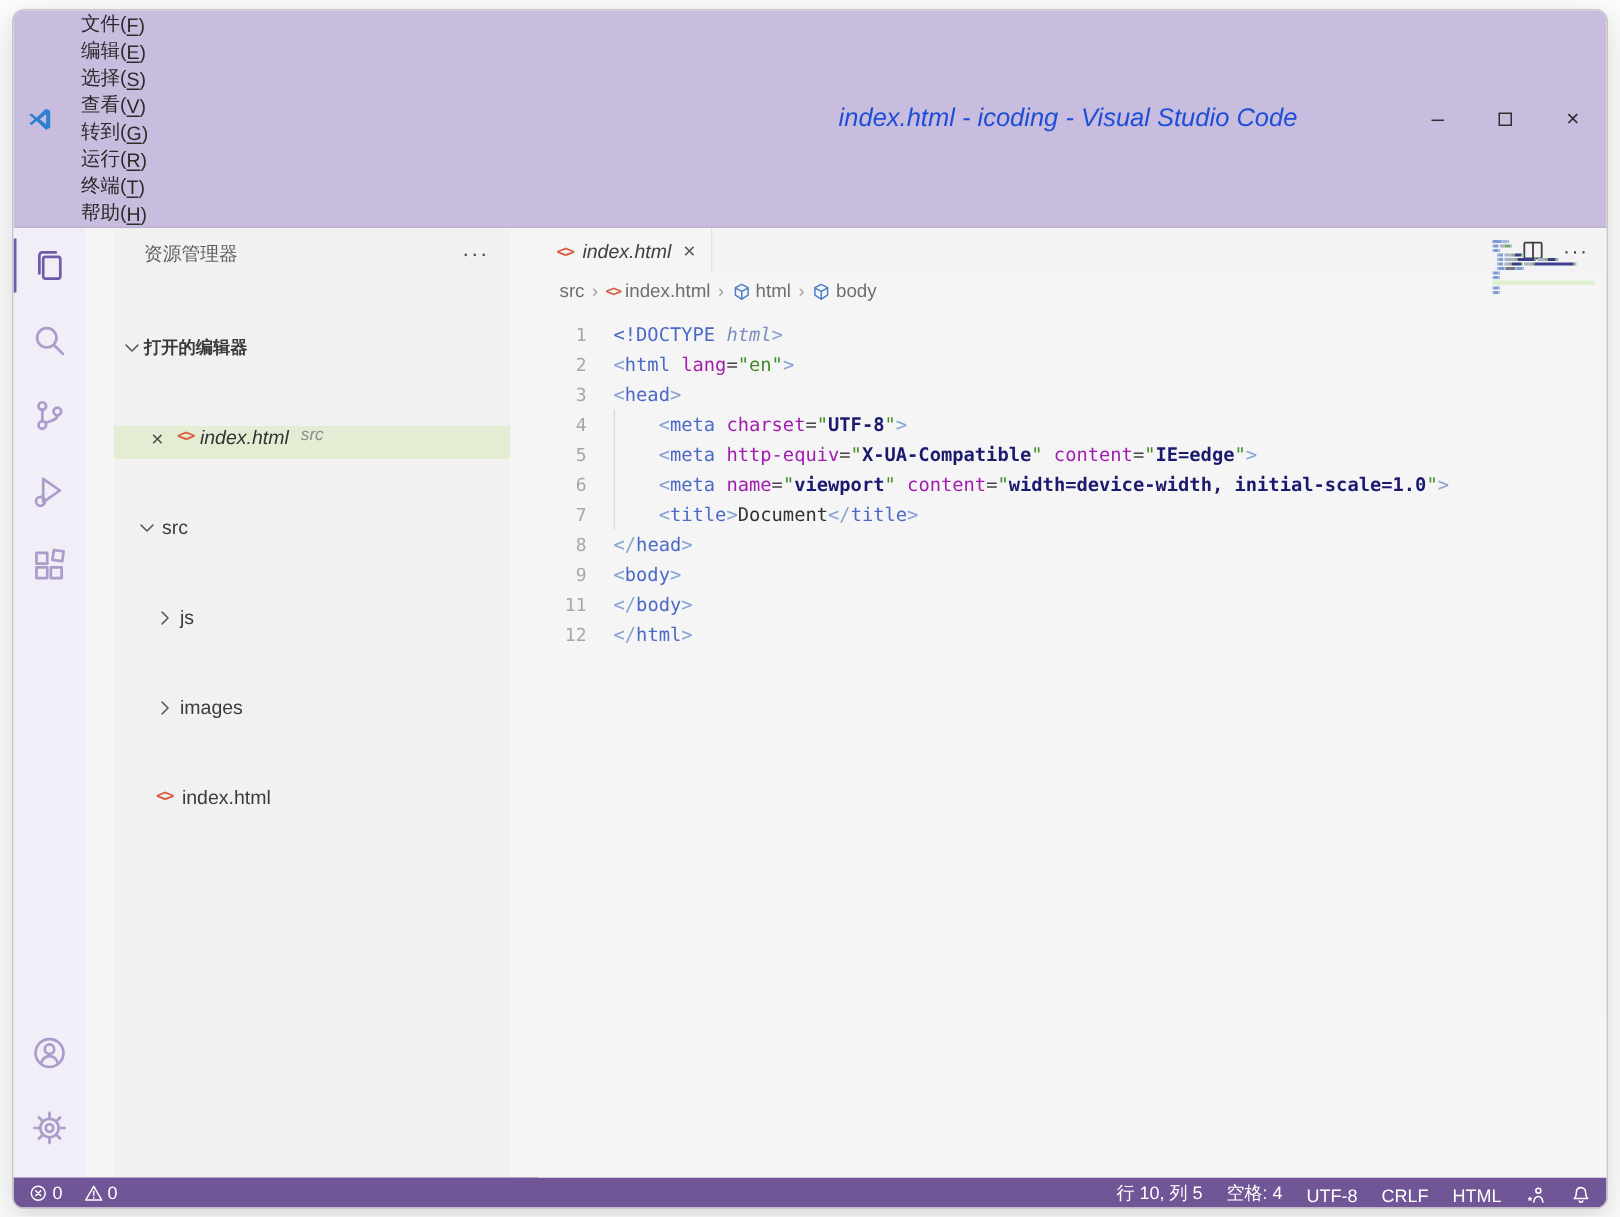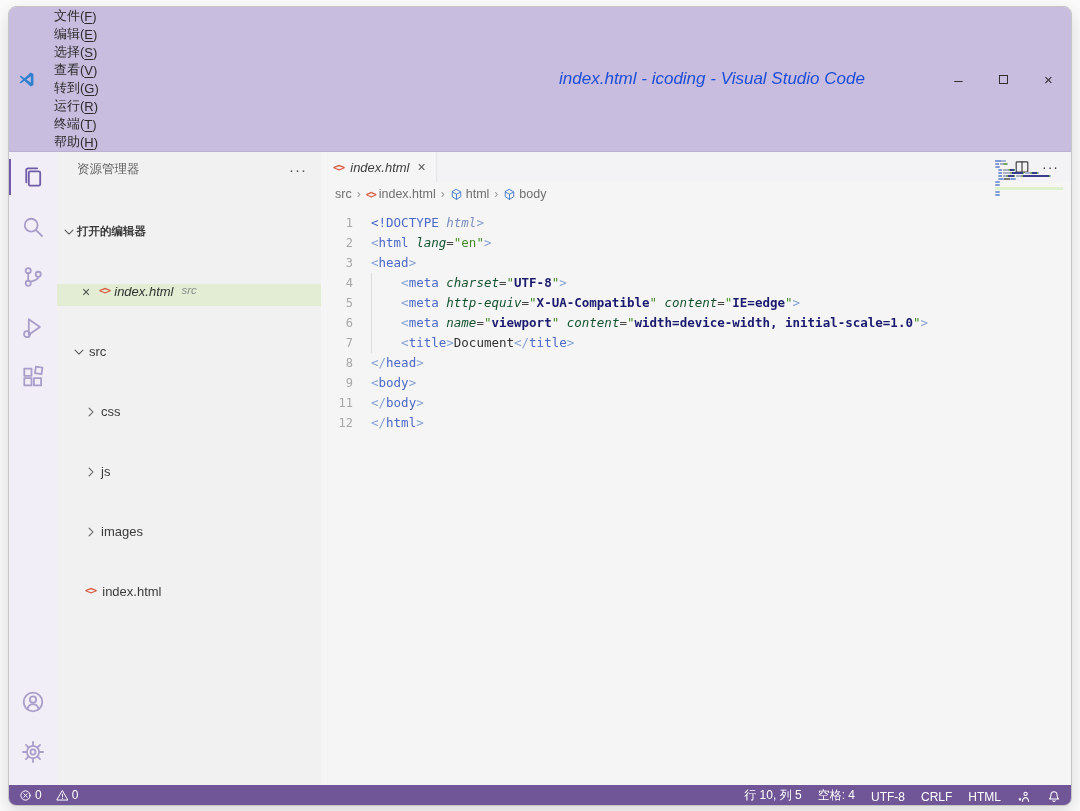--- a/index.html
+++ b/index.html
@@ -25,21 +25,21 @@
   .menu-item { padding:0 9px; font-size:13px; color:#2b2b2b; display:flex; align-items:center; white-space:nowrap; }
   .menu-item u { text-decoration:underline; text-underline-offset:2px; }
   .window-title {
     position:absolute; left:calc(50% + 172px); transform:translateX(-50%);
     font-size:17px; color:#1d4ed8; white-space:nowrap; pointer-events:none;font-style:italic;
   }
   .win-controls { margin-left:auto; display:flex; height:100%; }
   .win-btn { width:45px; display:flex; align-items:center; justify-content:center; font-size:15px; color:#2f2f2f; }
   .max-box { width:9px; height:9px; border:1.2px solid #2f2f2f; display:inline-block; }
   
-  .main { flex:1; display:flex; min-height:0; }
+  .main { flex:1; display:flex; min-height:0;gap:19px; }
   .activitybar { flex:0 0 48px; background:#F2EEF8; display:flex; flex-direction:column; align-items:center; }
   .act-icon { width:48px; height:50px; display:flex; align-items:center; justify-content:center; color:#A99DC9; position:relative; }
   .act-icon svg { width:24px; height:24px; }
   .act-icon.active { color:#6F5BA7; }
   .act-icon.active::before { content:""; position:absolute; left:0; top:7px; bottom:7px; width:2px; background:#6F5BA7; }
   .act-spacer { margin-top:auto; }
   .act-bottom { margin-bottom:8px; display:flex; flex-direction:column; align-items:center; }
   
   .sidebar { flex:0 0 264px; background:#F1F1F1; display:flex; flex-direction:column; font-size:13px; color:#3b3b3b; overflow:hidden; }
   .sidebar-header { flex:0 0 34px; display:flex; align-items:center; padding:0 14px 0 20px; font-size:12.5px; color:#5f5f5f; }
@@ -75,21 +75,21 @@
   .line { display:flex; height:20px; position:relative; margin-right:92px; }
   .gutter { flex:0 0 32px; text-align:right; color:#A7A7A7; user-select:none; font-size:12px; }
   .ltext { flex:1; padding-left:18px; white-space:pre; position:relative; color:#333; }
   .line.active { background:linear-gradient(to right, transparent 50px, #E4F4D3 50px); }
   .line.active .gutter { color:#8C52CC; }
   .ltext.guide::before { content:""; position:absolute; left:18px; top:0; bottom:0; border-left:1px solid #DBDBDB; }
   .tk-kw  { color:#4B69C6; }
   .tk-doc { color:#7B8FBE; font-style:italic; }
   .tk-p   { color:#88A2D3; }
   .tk-tag { color:#4B69C6; }
-  .tk-attr{ color:#14532d; font-style:italic; }
+  .tk-attr{ color:#a21caf; }
   .tk-op  { color:#444; }
   .tk-str { color:#448C27; }
   .tk-val { color:#1A1A6E; font-weight:bold; }
   .tk-txt { color:#333; }
   
   .minimap { position:absolute; top:8px; right:8px; width:68px; }
   .mm-line { height:2px; margin-bottom:1px; white-space:nowrap; font-size:0; position:relative; }
   .mm-line span { display:inline-block; height:2px; vertical-align:top; }
   .mm-line.mm-active { background:#DFF0CE; height:3px; }
   
@@ -228,28 +228,20 @@
               </svg>
             </span>
             <span class="tree-label">src</span>
           </div>
           <div class="row" style="padding-left: 26px;">
             <span class="chev">
               <svg viewBox="0 0 16 16" fill="none" stroke="currentColor" stroke-width="1.2" stroke-linecap="round" stroke-linejoin="round">
                 <path d="M5.8 3.5 10.3 8l-4.5 4.5"></path>
               </svg>
             </span>
-            <span class="tree-label">css</span>
-          </div>
-          <div class="row" style="padding-left: 26px;">
-            <span class="chev">
-              <svg viewBox="0 0 16 16" fill="none" stroke="currentColor" stroke-width="1.2" stroke-linecap="round" stroke-linejoin="round">
-                <path d="M5.8 3.5 10.3 8l-4.5 4.5"></path>
-              </svg>
-            </span>
             <span class="tree-label">js</span>
           </div>
           <div class="row" style="padding-left: 26px;">
             <span class="chev">
               <svg viewBox="0 0 16 16" fill="none" stroke="currentColor" stroke-width="1.2" stroke-linecap="round" stroke-linejoin="round">
                 <path d="M5.8 3.5 10.3 8l-4.5 4.5"></path>
               </svg>
             </span>
             <span class="tree-label">images</span>
           </div>

